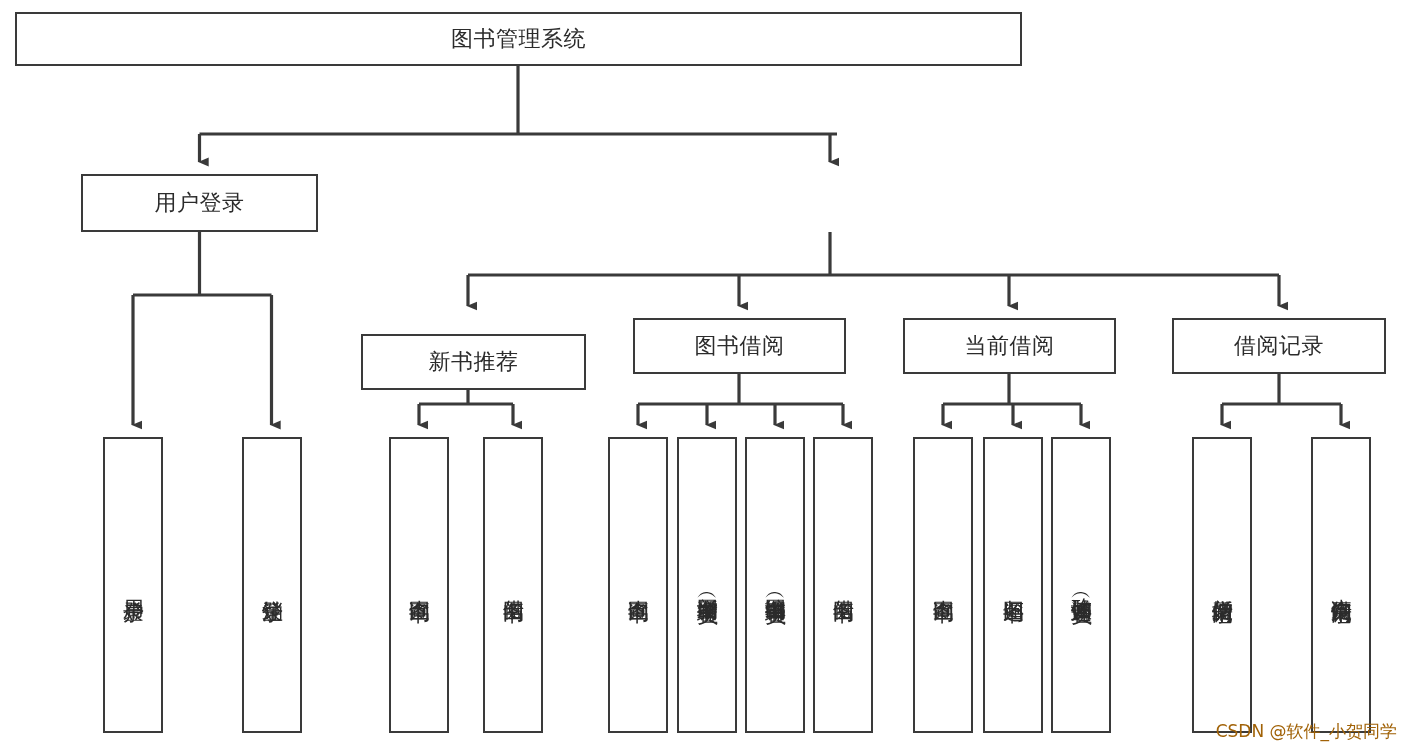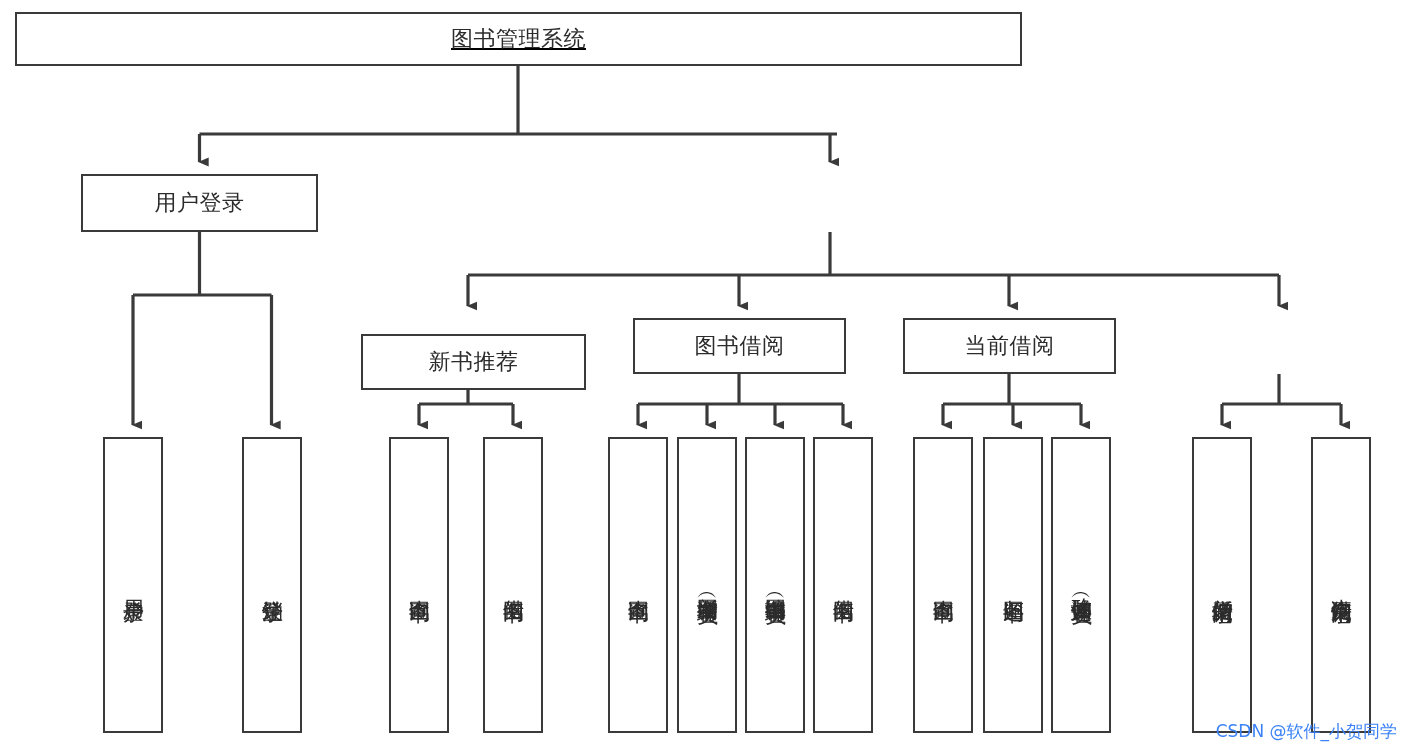--- a/index.html
+++ b/index.html
@@ -48,21 +48,21 @@
     text-align: center;
     line-height: 1.28;
     letter-spacing: 1px;
     white-space: nowrap;
   }
   #watermark {
     position: absolute;
     right: 8px;
     bottom: 4px;
     font-size: 17px;
-    color: #3b82f6;
+    color: #a16207;
     white-space: nowrap;
     pointer-events: none;
     font-family: "DejaVu Sans", "Liberation Sans", sans-serif;
   }
 </style>
 </head>
 <body>
 
 <div id="canvas">
 
@@ -109,36 +109,39 @@
       <path d="M1013,404 L1013,425" marker-end="url(#arrow)"></path>
       <path d="M1081,404 L1081,425" marker-end="url(#arrow)"></path>
 
       <path d="M1279,374 L1279,404"></path>
       <path d="M1222,404 L1341,404"></path>
       <path d="M1222,404 L1222,425" marker-end="url(#arrow)"></path>
       <path d="M1341,404 L1341,425" marker-end="url(#arrow)"></path>
     </g>
   </svg>
 
-  <div class="node-box" style="left:15px;top:12px;width:1007px;height:54px;text-decoration:underline;">
+  <div class="node-box" style="left:15px;top:12px;width:1007px;height:54px;">
     <span class="node-label-h">图书管理系统</span>
   </div>
 
   <div class="node-box" style="left:81px;top:174px;width:237px;height:58px;">
     <span class="node-label-h">用户登录</span>
   </div>
 
   <div class="node-box" style="left:361px;top:334px;width:225px;height:56px;">
     <span class="node-label-h">新书推荐</span>
   </div>
   <div class="node-box" style="left:903px;top:318px;width:213px;height:56px;">
     <span class="node-label-h">当前借阅</span>
   </div>
   <div class="node-box" style="left:633px;top:318px;width:213px;height:56px;">
     <span class="node-label-h">图书借阅</span>
+  </div>
+  <div class="node-box" style="left:1172px;top:318px;width:214px;height:56px;">
+    <span class="node-label-h">借阅记录</span>
   </div>
 
   <div class="node-box" style="left:103px;top:437px;width:60px;height:296px;">
     <span class="node-label-v">用户登录</span>
   </div>
   <div class="node-box" style="left:242px;top:437px;width:60px;height:296px;">
     <span class="node-label-v">注销登录</span>
   </div>
   <div class="node-box" style="left:389px;top:437px;width:60px;height:296px;">
     <span class="node-label-v">查询图书</span>

